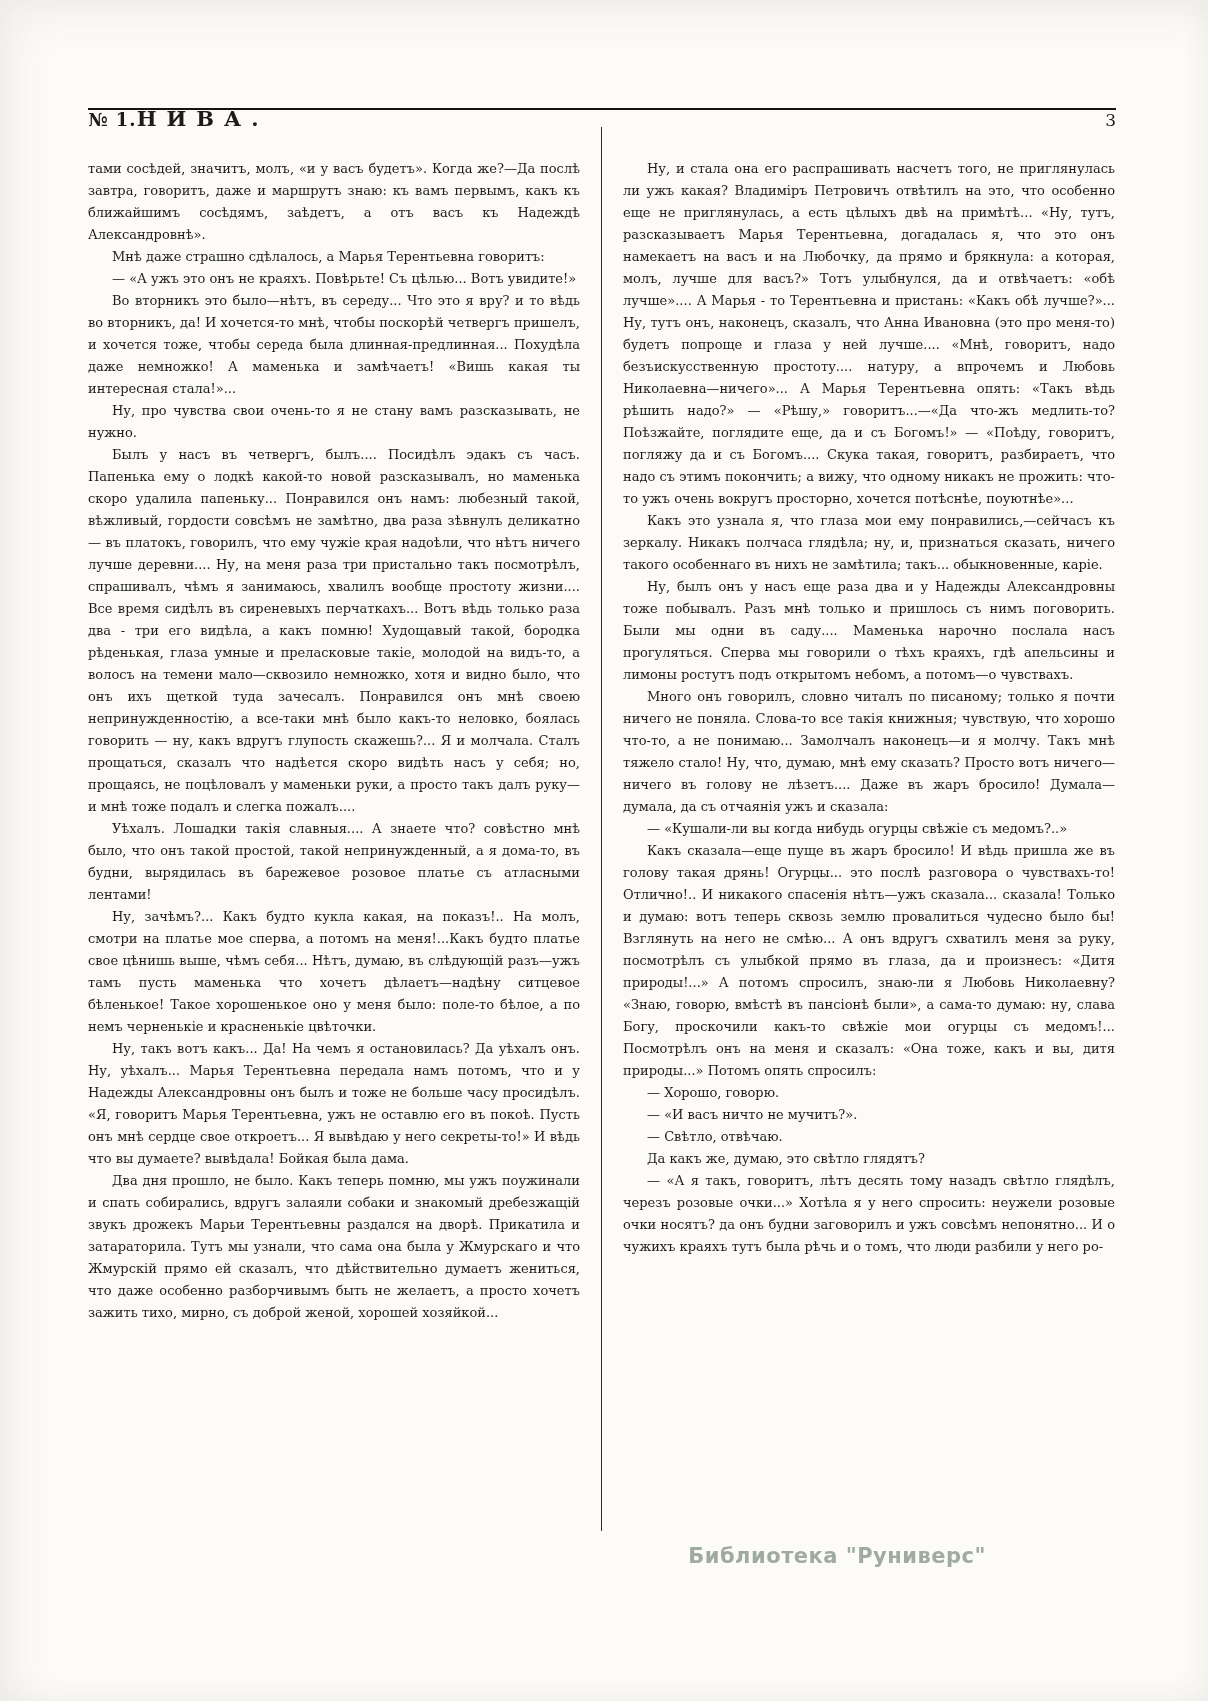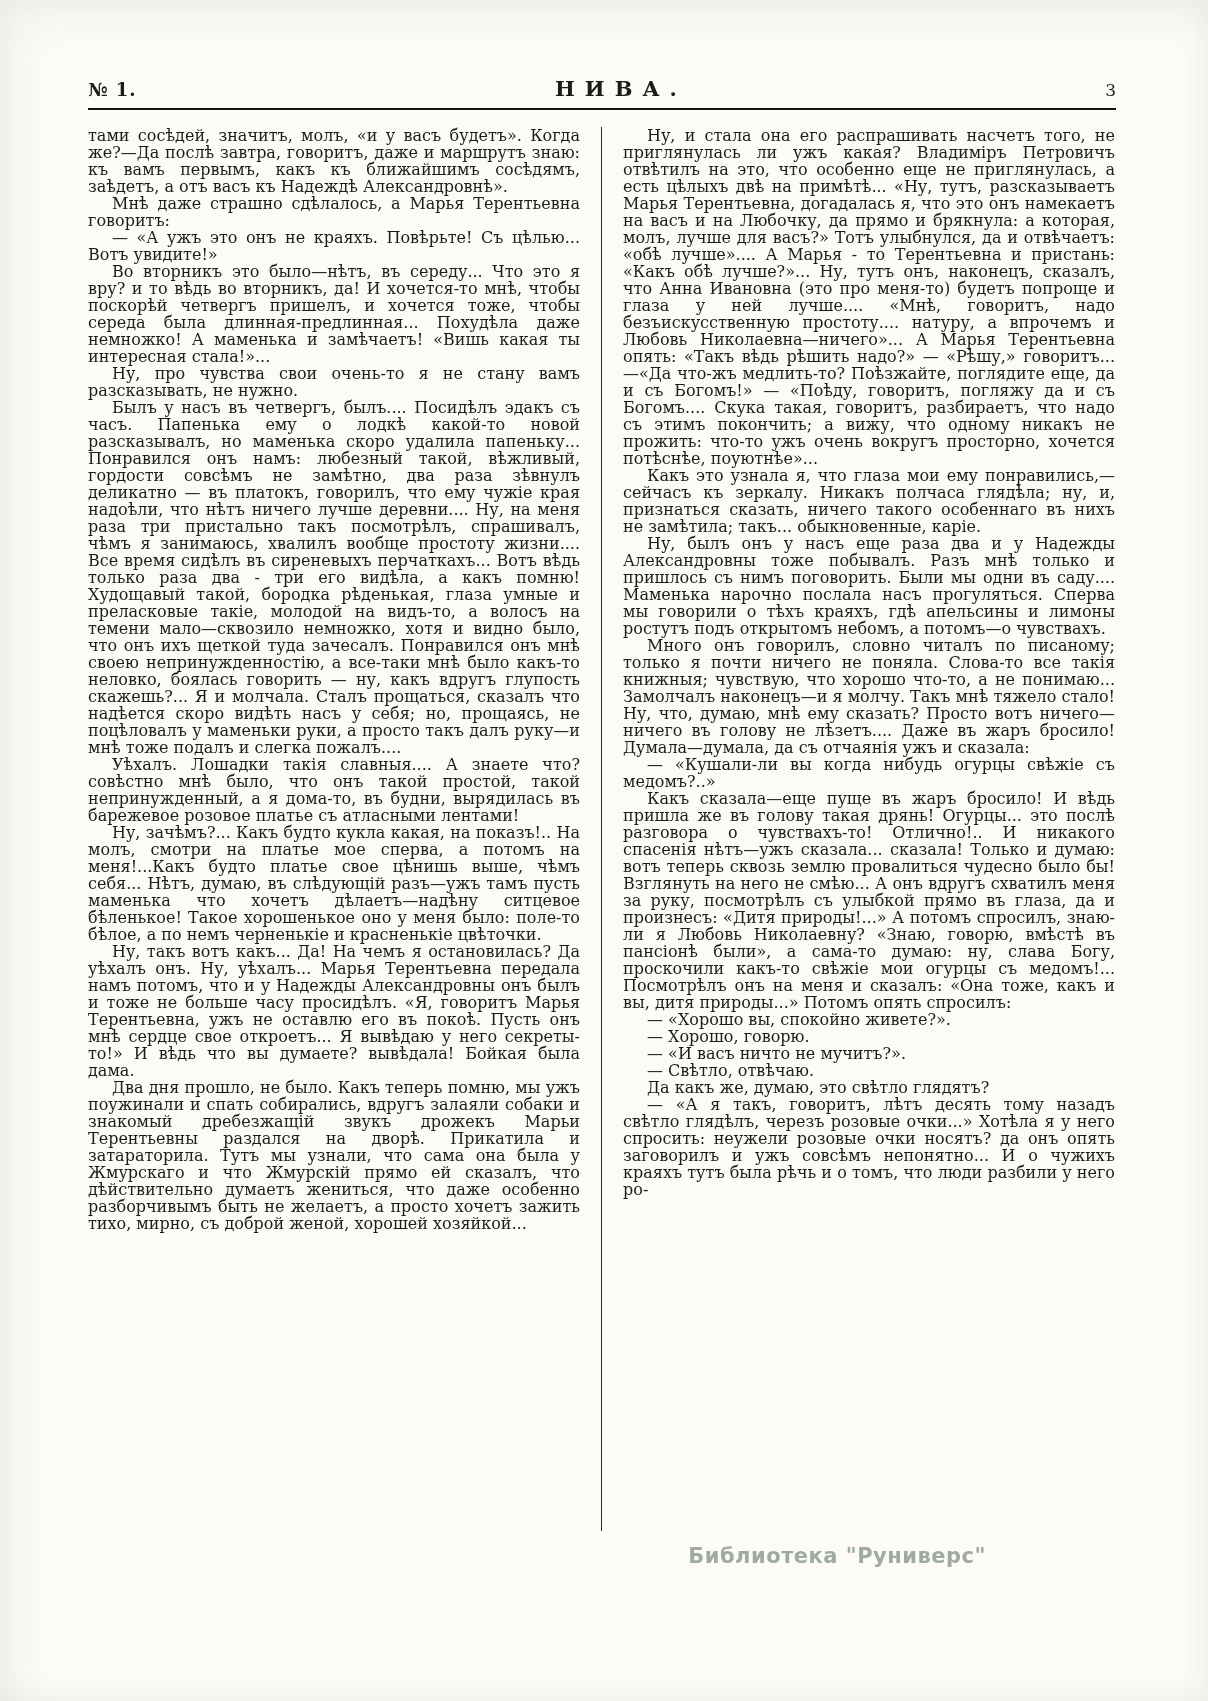--- a/index.html
+++ b/index.html
@@ -12,33 +12,33 @@
     overflow:hidden;
     font-family:"DejaVu Serif", serif;
     color:#1d1c1a;
   }
   .masthead {
     position:absolute; top:76px; left:88px; right:92px;
     display:flex; align-items:baseline;
   }
   .issue { font-size:18px; font-weight:bold; letter-spacing:1px; }
   .title {
-    flex:1; text-align:center;
-    font-size:21px; font-weight:bold; letter-spacing:10px;
+    flex:1; 
+    font-size:21px; font-weight:bold; letter-spacing:10px;margin-top:30px;
   }
   .pageno { font-size:17px; }
   .rule {
     position:absolute; top:108px; left:88px; right:92px;
     border-top:2.5px solid #151413;
   }
   .columns {
     position:absolute; top:127px; left:88px; right:92px; bottom:170px;
     display:flex;
   }
-  .col { width:492px; font-size:16px; line-height:17px; }
+  .col { width:492px; font-size:13px; line-height:22px;margin-top:31px; }
   .col p { margin:0; text-indent:24px; text-align:justify; }
   .col p.cont { text-indent:0; }
   .divider {
     width:1px; background:#2a2927; margin:0 21px;
   }
   .watermark {
     position:absolute; bottom:133px; right:222px;
     font-family:"DejaVu Sans", sans-serif;
     font-size:21px; font-weight:bold;
     color:#a0ab9f;
@@ -75,25 +75,24 @@
 
     <div class="divider"></div>
 
     <div class="col">
       <p>Ну, и стала она его распрашивать насчетъ того, не приглянулась ли ужъ какая? Владиміръ Петровичъ отвѣтилъ на это, что особенно еще не приглянулась, а есть цѣлыхъ двѣ на примѣтѣ... «Ну, тутъ, разсказываетъ Марья Терентьевна, догадалась я, что это онъ намекаетъ на васъ и на Любочку, да прямо и брякнула: а которая, молъ, лучше для васъ?» Тотъ улыбнулся, да и отвѣчаетъ: «обѣ лучше».... А Марья - то Терентьевна и пристань: «Какъ обѣ лучше?»... Ну, тутъ онъ, наконецъ, сказалъ, что Анна Ивановна (это про меня-то) будетъ попроще и глаза у ней лучше.... «Мнѣ, говоритъ, надо безъискусственную простоту.... натуру, а впрочемъ и Любовь Николаевна—ничего»... А Марья Терентьевна опять: «Такъ вѣдь рѣшить надо?» — «Рѣшу,» говоритъ...—«Да что-жъ медлить-то? Поѣзжайте, поглядите еще, да и съ Богомъ!» — «Поѣду, говоритъ, погляжу да и съ Богомъ.... Скука такая, говоритъ, разбираетъ, что надо съ этимъ покончить; а вижу, что одному никакъ не прожить: что-то ужъ очень вокругъ просторно, хочется потѣснѣе, поуютнѣе»...</p>
       <p>Какъ это узнала я, что глаза мои ему понравились,—сейчасъ къ зеркалу. Никакъ полчаса глядѣла; ну, и, признаться сказать, ничего такого особеннаго въ нихъ не замѣтила; такъ... обыкновенные, каріе.</p>
       <p>Ну, былъ онъ у насъ еще раза два и у Надежды Александровны тоже побывалъ. Разъ мнѣ только и пришлось съ нимъ поговорить. Были мы одни въ саду.... Маменька нарочно послала насъ прогуляться. Сперва мы говорили о тѣхъ краяхъ, гдѣ апельсины и лимоны ростутъ подъ открытомъ небомъ, а потомъ—о чувствахъ.</p>
       <p>Много онъ говорилъ, словно читалъ по писаному; только я почти ничего не поняла. Слова-то все такія книжныя; чувствую, что хорошо что-то, а не понимаю... Замолчалъ наконецъ—и я молчу. Такъ мнѣ тяжело стало! Ну, что, думаю, мнѣ ему сказать? Просто вотъ ничего—ничего въ голову не лѣзетъ.... Даже въ жаръ бросило! Думала—думала, да съ отчаянія ужъ и сказала:</p>
       <p>— «Кушали-ли вы когда нибудь огурцы свѣжіе съ медомъ?..»</p>
       <p>Какъ сказала—еще пуще въ жаръ бросило! И вѣдь пришла же въ голову такая дрянь! Огурцы... это послѣ разговора о чувствахъ-то! Отлично!.. И никакого спасенія нѣтъ—ужъ сказала... сказала! Только и думаю: вотъ теперь сквозь землю провалиться чудесно было бы! Взглянуть на него не смѣю... А онъ вдругъ схватилъ меня за руку, посмотрѣлъ съ улыбкой прямо въ глаза, да и произнесъ: «Дитя природы!...» А потомъ спросилъ, знаю-ли я Любовь Николаевну? «Знаю, говорю, вмѣстѣ въ пансіонѣ были», а сама-то думаю: ну, слава Богу, проскочили какъ-то свѣжіе мои огурцы съ медомъ!... Посмотрѣлъ онъ на меня и сказалъ: «Она тоже, какъ и вы, дитя природы...» Потомъ опять спросилъ:</p>
-      <p>— «Хорошо вы, спокойно живете?».</p>
       <p>— Хорошо, говорю.</p>
       <p>— «И васъ ничто не мучитъ?».</p>
       <p>— Свѣтло, отвѣчаю.</p>
       <p>Да какъ же, думаю, это свѣтло глядятъ?</p>
-      <p>— «А я такъ, говоритъ, лѣтъ десять тому назадъ свѣтло глядѣлъ, черезъ розовые очки...» Хотѣла я у него спросить: неужели розовые очки носятъ? да онъ опять заговорилъ и ужъ совсѣмъ непонятно... И о чужихъ краяхъ тутъ была рѣчь и о томъ, что люди разбили у него ро-</p>
+      <p>— «А я такъ, говоритъ, лѣтъ десять тому назадъ свѣтло глядѣлъ, черезъ розовые очки...» Хотѣла я у него спросить: неужели розовые очки носятъ? да онъ будни заговорилъ и ужъ совсѣмъ непонятно... И о чужихъ краяхъ тутъ была рѣчь и о томъ, что люди разбили у него ро-</p>
     </div>
 
   </main>
 
   <div class="watermark">Библиотека "Руниверс"</div>
 
 </div>
 
 </body></html>

